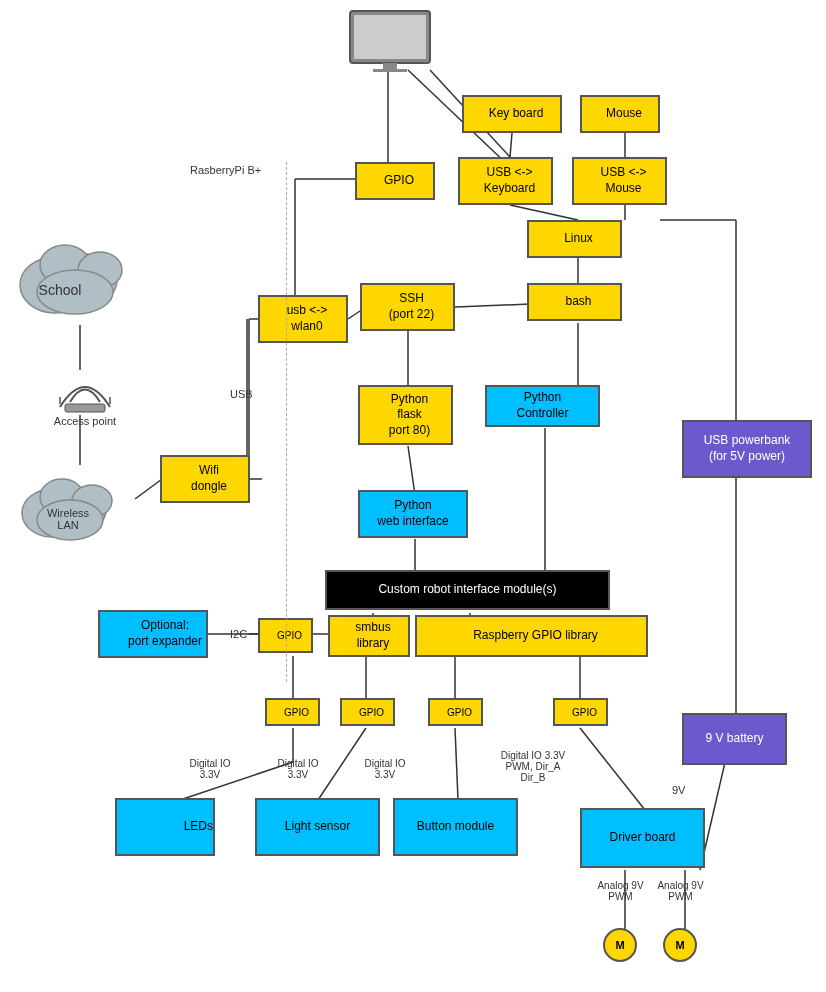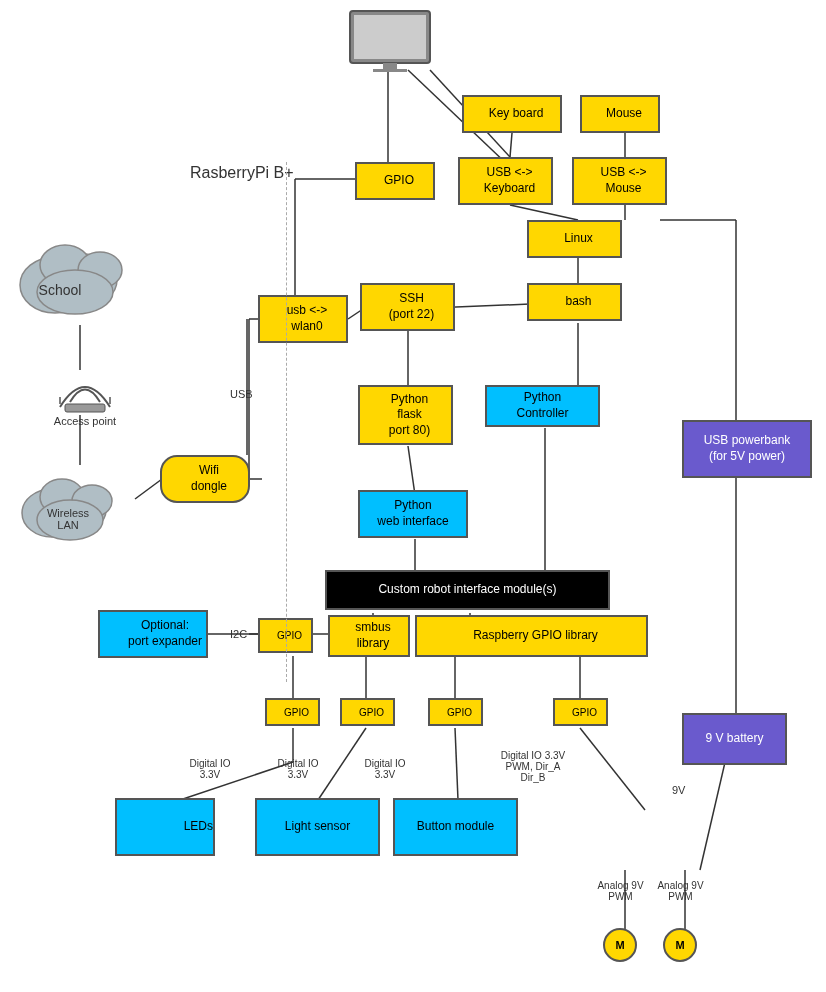--- a/index.html
+++ b/index.html
@@ -244,22 +244,25 @@
   </div>
 
   <div class="box cyan" style="left:255px;top:798px;width:125px;height:58px;">
     <span>Light sensor</span>
   </div>
 
   <div class="box cyan" style="left:393px;top:798px;width:125px;height:58px;">
     <span>Button module</span>
   </div>
 
-
-  <div class="box yellow" style="left:160px;top:455px;width:90px;height:48px;border-radius:17px;">
+  <div class="box cyan" style="left:580px;top:808px;width:125px;height:60px;">
+    <span>Driver board</span>
+  </div>
+
+  <div class="box yellow" style="left:160px;top:455px;width:90px;height:48px;">
     <span>Wifi<br>dongle</span>
   </div>
 
   <div class="box cyan" style="left:98px;top:610px;width:110px;height:48px;padding-left:24px;">
     <span>Optional:<br>port expander</span>
   </div>
 
   <div class="box yellow" style="left:258px;top:618px;width:55px;height:35px;font-size:10px;">
     <span>GPIO</span>
   </div>
@@ -301,21 +304,21 @@
       <path d="M25,40 Q40,15 55,40" stroke="#555" stroke-width="2" fill="none"></path>
       <path d="M15,45 Q40,5 65,45" stroke="#555" stroke-width="2" fill="none"></path>
 
       <rect x="20" y="42" width="40" height="8" rx="2" fill="#999" stroke="#555" stroke-width="1"></rect>
       <line x1="15" y1="42" x2="15" y2="35" stroke="#555" stroke-width="1.5"></line>
       <line x1="65" y1="42" x2="65" y2="35" stroke="#555" stroke-width="1.5"></line>
     </svg>
     <div style="text-align:center;font-size:11px;color:#333;margin-top:-5px;">Access point</div>
   </div>
 
-  <div style="position:absolute;left:190px;top:164px;font-size:16px;color:#333;">
+  <div style="position:absolute;left:190px;top:164px;font-size:11px;color:#333;">
     RasberryPi B+
   </div>
   <div style="position:absolute;left:230px;top:388px;font-size:11px;color:#333;">
     USB
   </div>
   <div style="position:absolute;left:230px;top:628px;font-size:11px;color:#333;">
     I2C
   </div>
   <div style="position:absolute;left:175px;top:758px;font-size:10px;color:#333;text-align:center;width:70px;">
     Digital IO<br>3.3V

